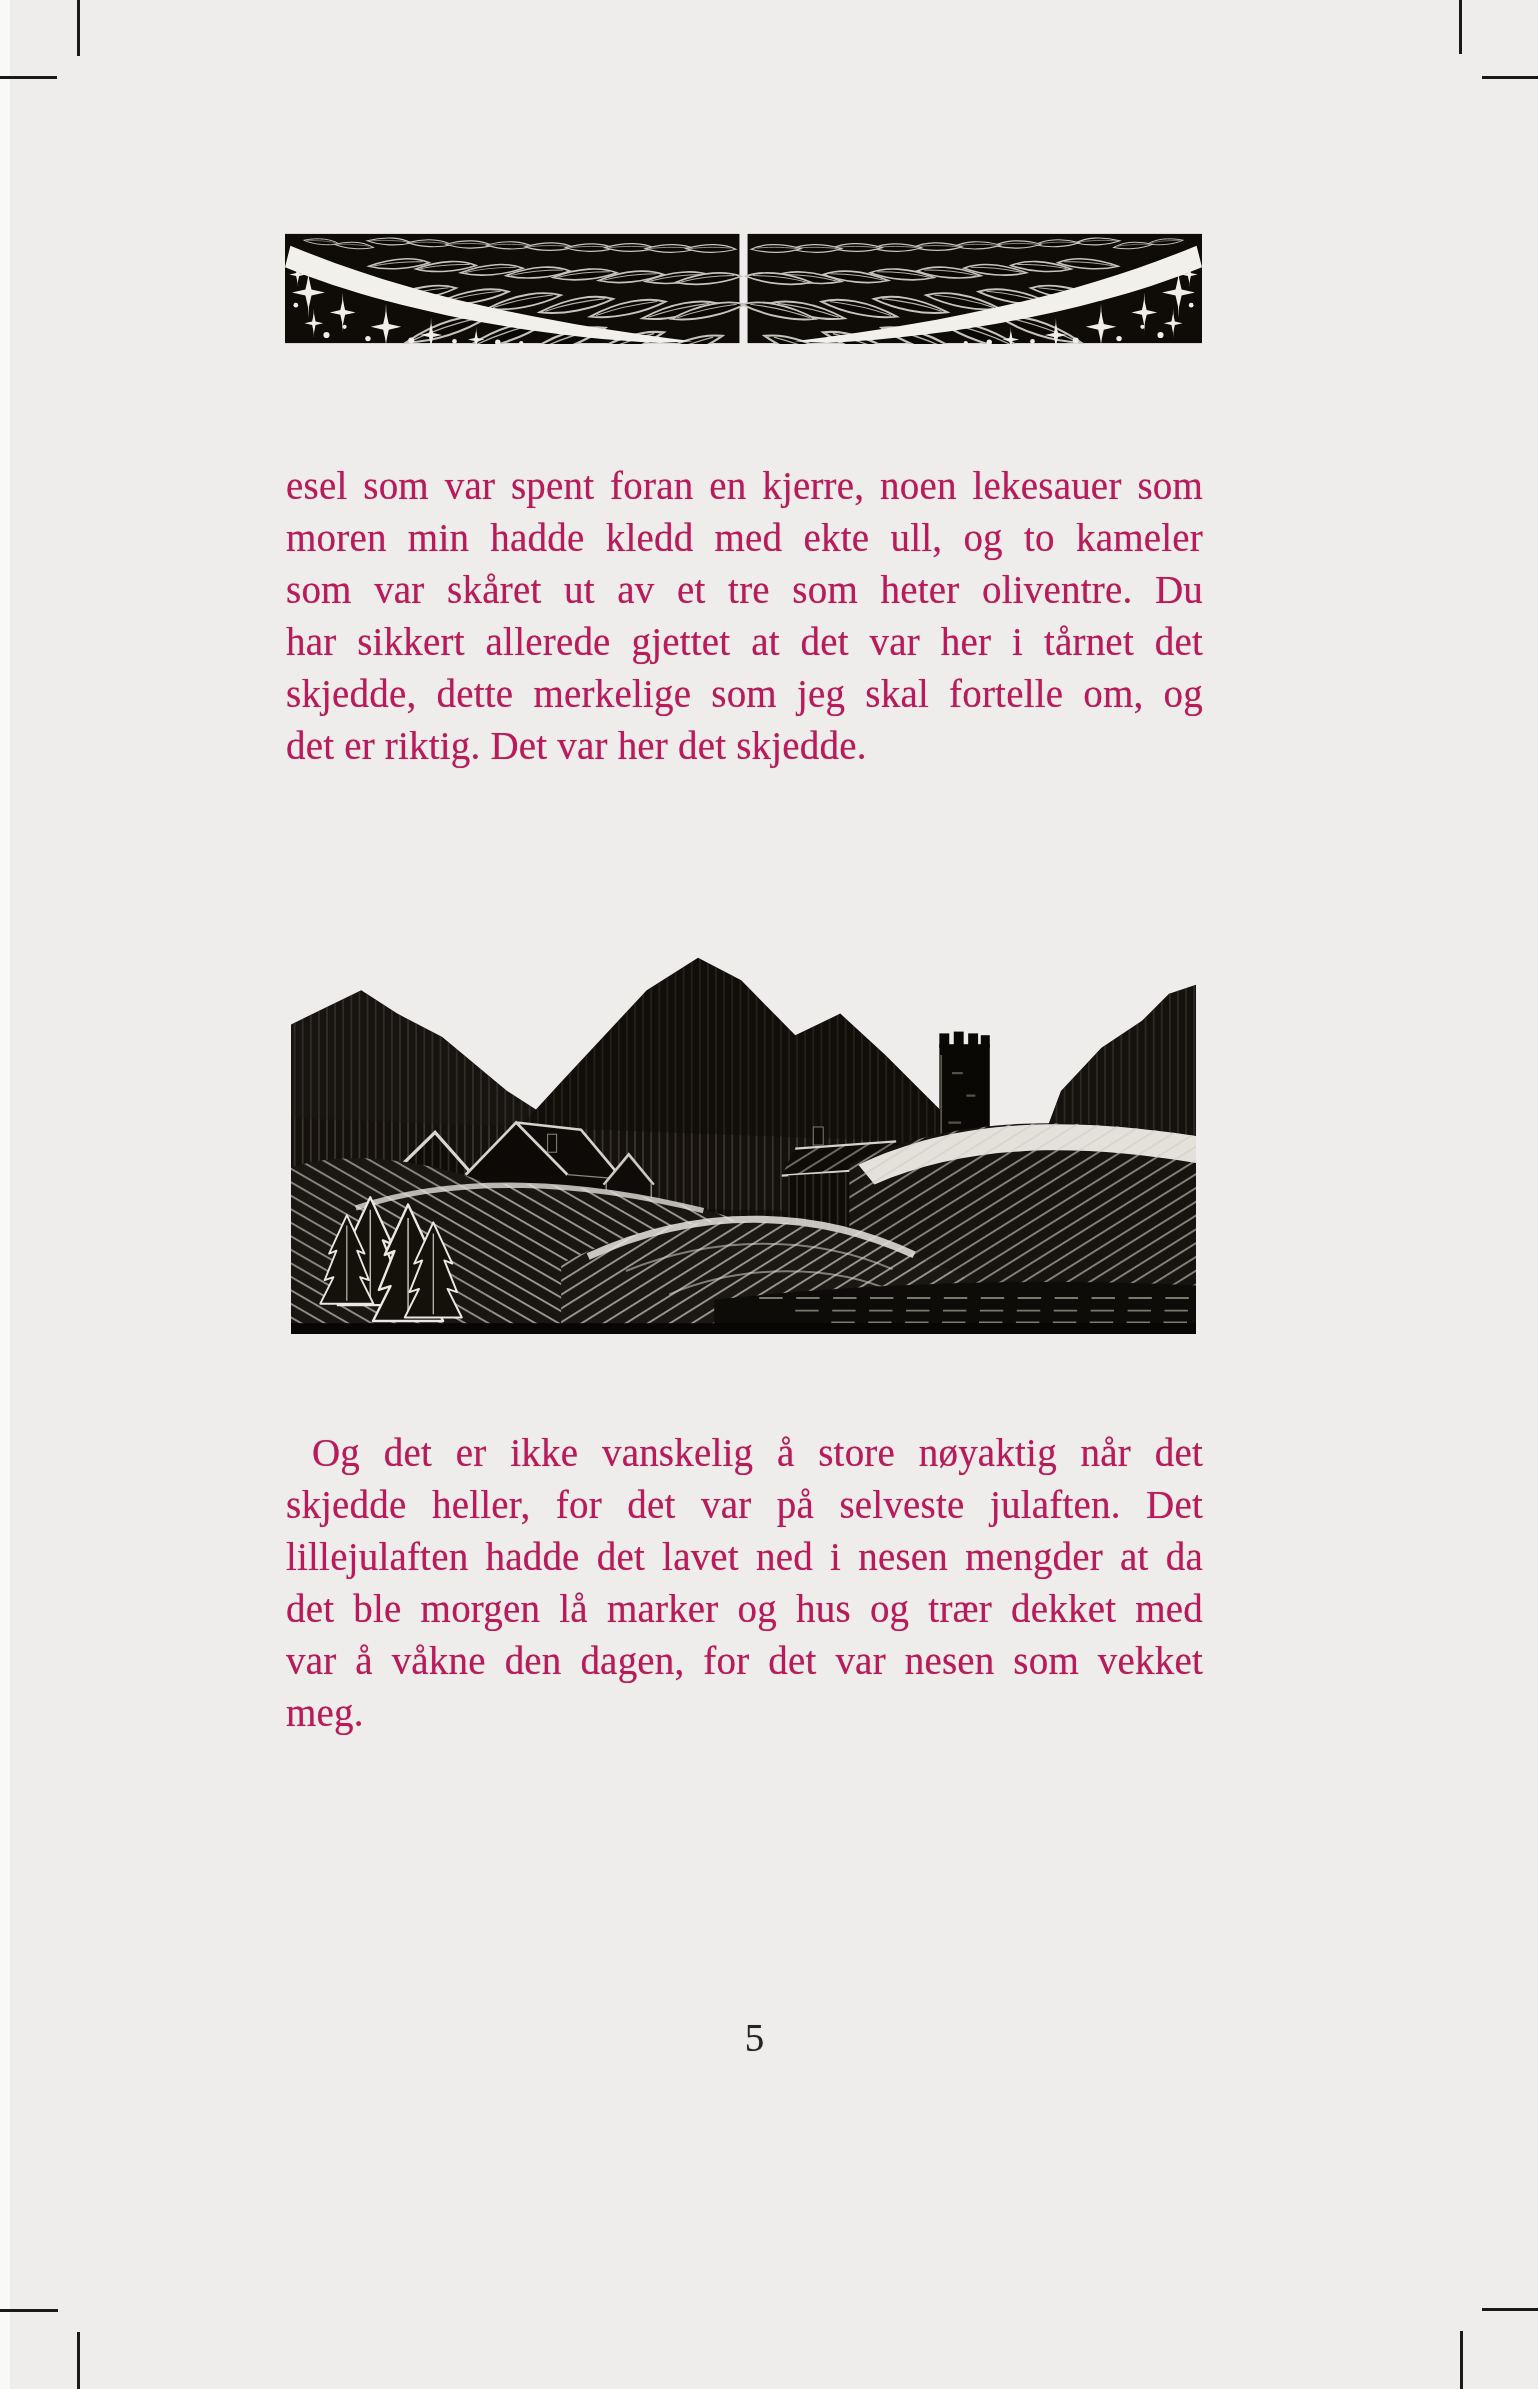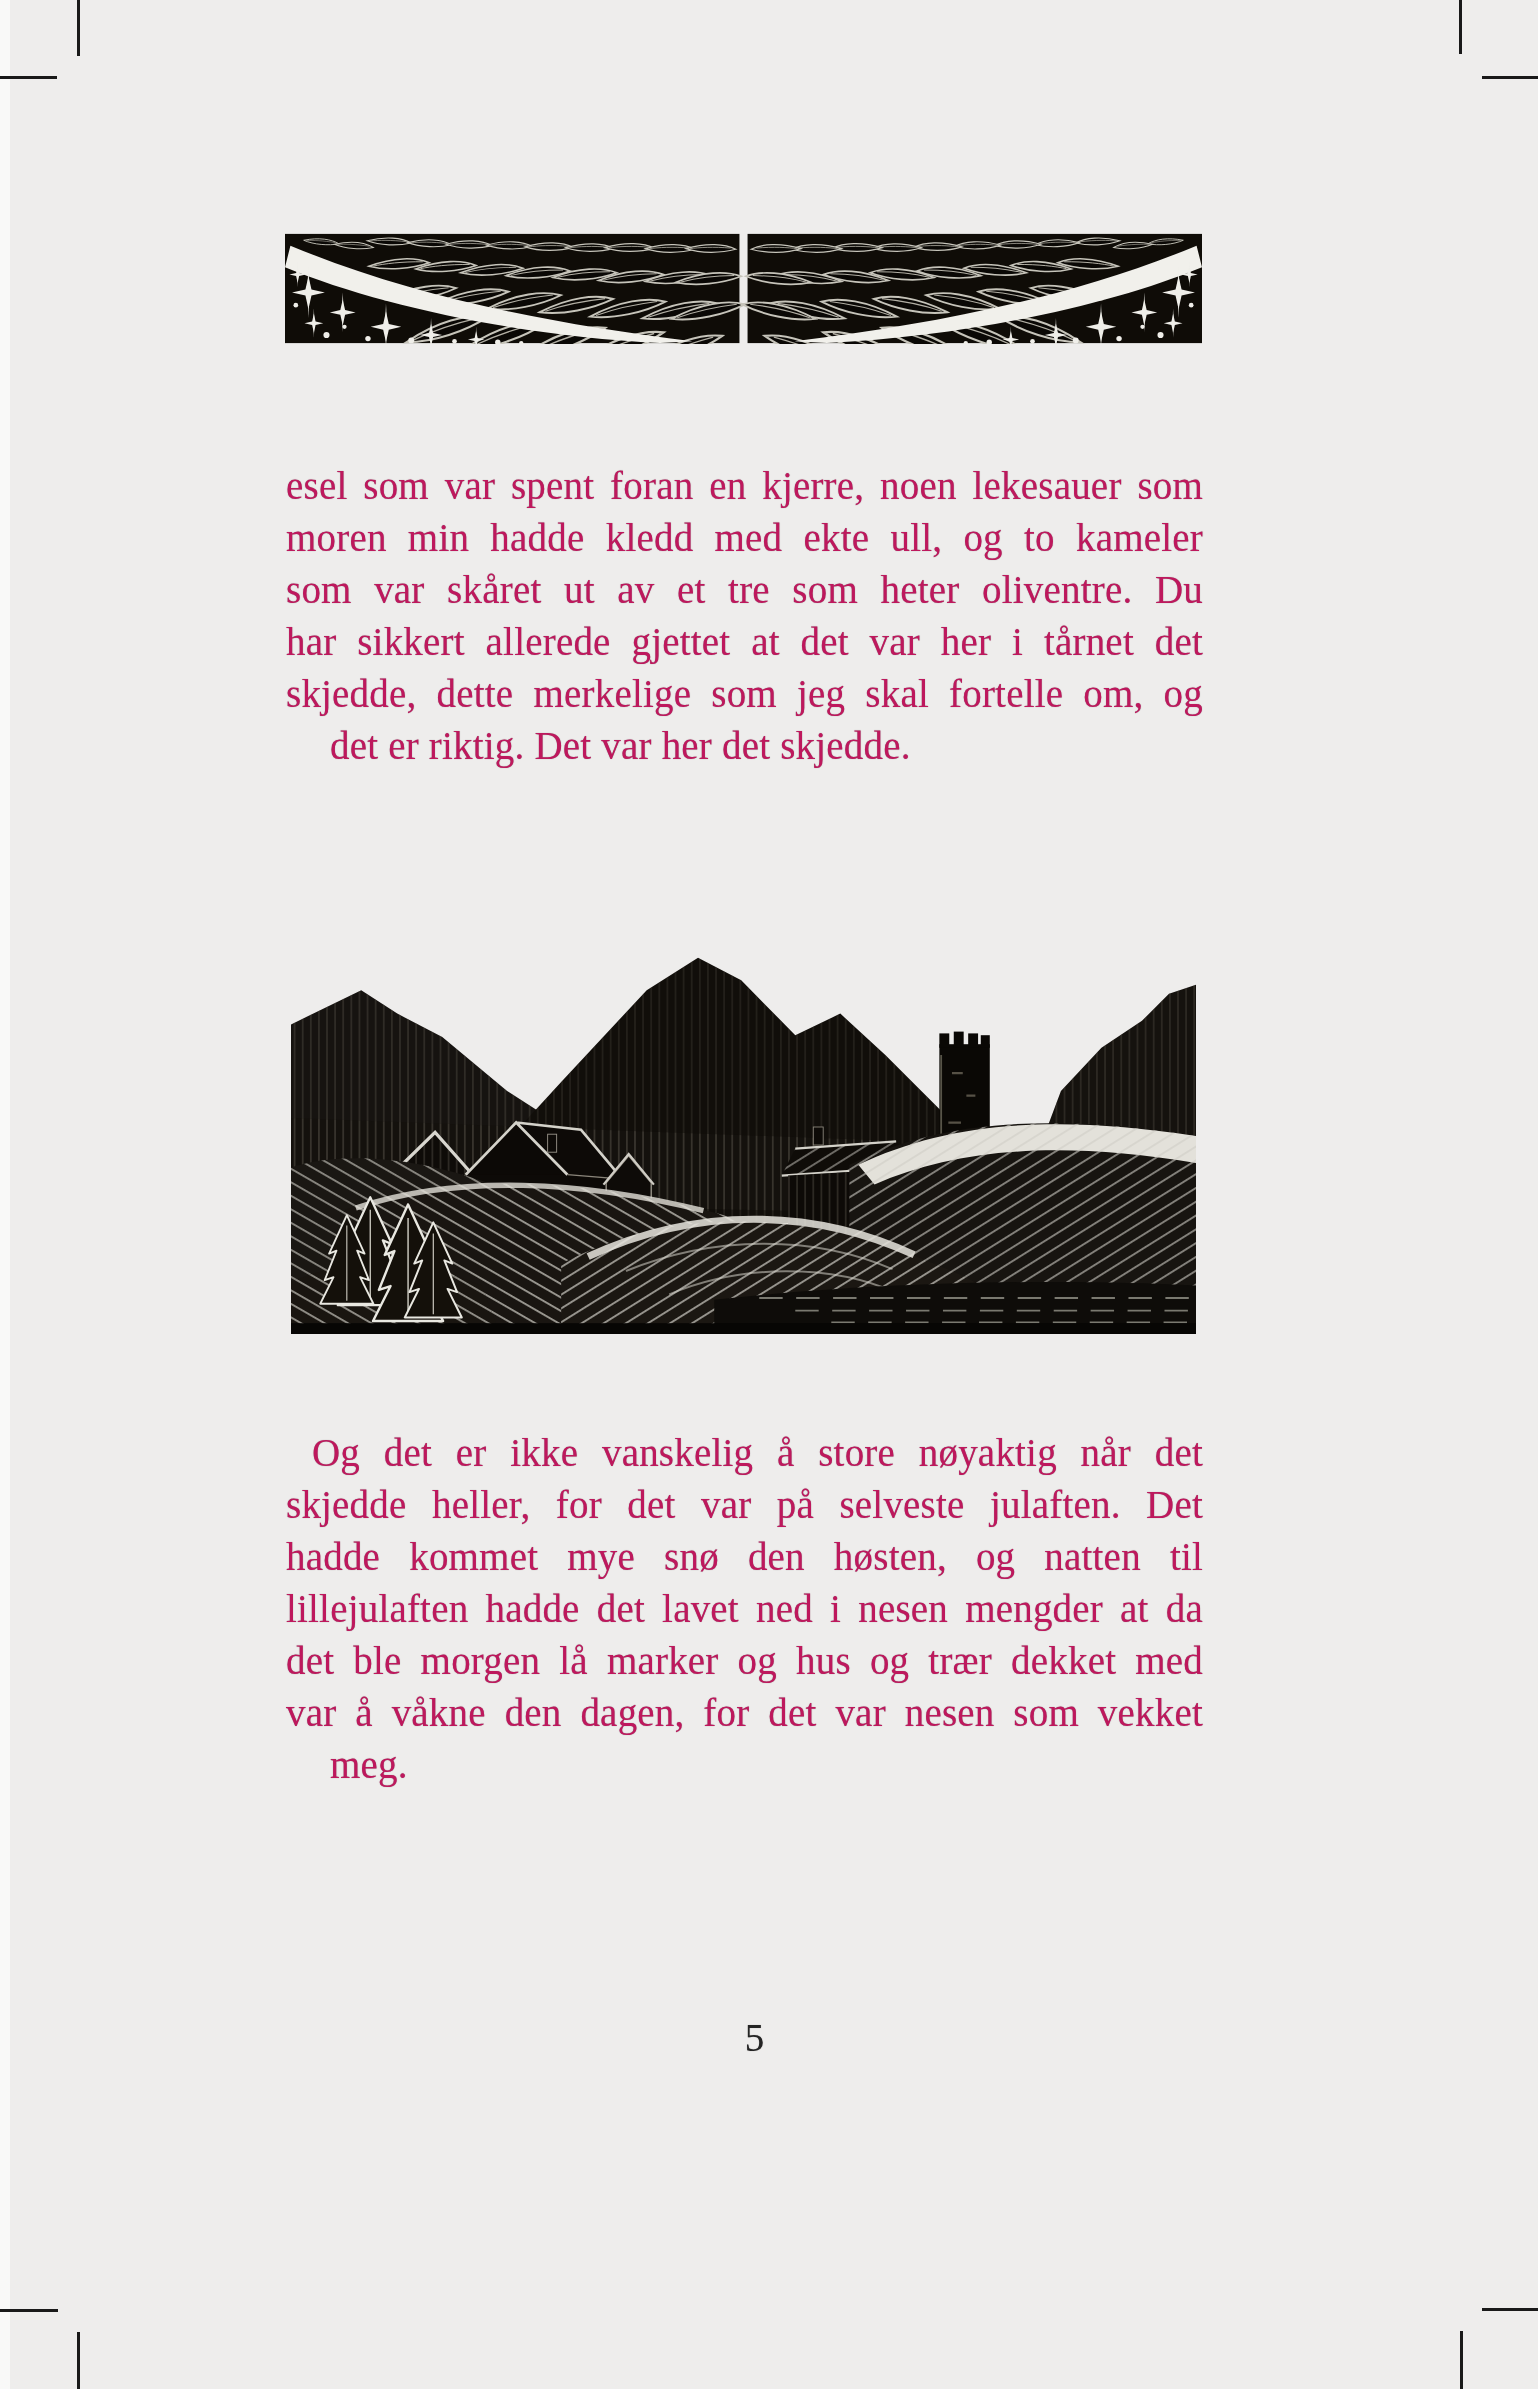--- a/index.html
+++ b/index.html
@@ -11,21 +11,21 @@
   .page-left-edge{position:absolute;left:0;top:0;width:10px;height:100%;background:#f9f9f8;}
   
   .crop{position:absolute;background:#191919;}
   
   .wings{position:absolute;left:285px;top:233px;width:917px;height:111px;}
   
   .para{position:absolute;left:286px;width:917px;color:#be185d;
         font-size:39px;line-height:52px;letter-spacing:0.2px;
         text-shadow:0 0 0.9px rgba(25,25,25,.45);}
   .tline{text-align:justify;text-align-last:justify;height:52px;}
-  .tline.last{text-align-last:left;margin-left:44px;}
+  .tline.last{text-align-last:left;}
   .tline.indent{text-indent:26px;}
   .illo{position:absolute;left:291px;top:938px;width:905px;height:396px;}
   .folio{position:absolute;left:286px;top:2015px;width:917px;text-align:center;
          font-size:39px;color:#242424;padding-left:20px;box-sizing:border-box;
          text-shadow:0 0 0.9px rgba(25,25,25,.4);}
 </style>
 </head>
 <body>
 
 <div id="page">
@@ -207,21 +207,20 @@
       <path d="M470 402 C650 382 850 378 1005 386 L1005 440 L470 440 Z" fill="#0e0c09"></path>
       <path d="M520 400 H1005 M560 414 H1005 M600 427 H1005" stroke="#b6b3a8" stroke-width="2" stroke-dasharray="26 15" opacity=".65" fill="none"></path>
     </g>
 
     <rect x="0" y="428" width="1005" height="12" fill="#070604"></rect>
   </svg>
 
   <div class="para" style="top:1427px;">
     <div class="tline indent">Og det er ikke vanskelig å store nøyaktig når det</div>
     <div class="tline">skjedde heller, for det var på selveste julaften. Det</div>
-    <div class="tline">hadde kommet mye snø den høsten, og natten til</div>
     <div class="tline">lillejulaften hadde det lavet ned i nesen mengder at da</div>
     <div class="tline">det ble morgen lå marker og hus og trær dekket med</div>
     <div class="tline">var å våkne den dagen, for det var nesen som vekket</div>
     <div class="tline last">meg.</div>
   </div>
 
   <div class="folio">5</div>
 
 </div>
 

